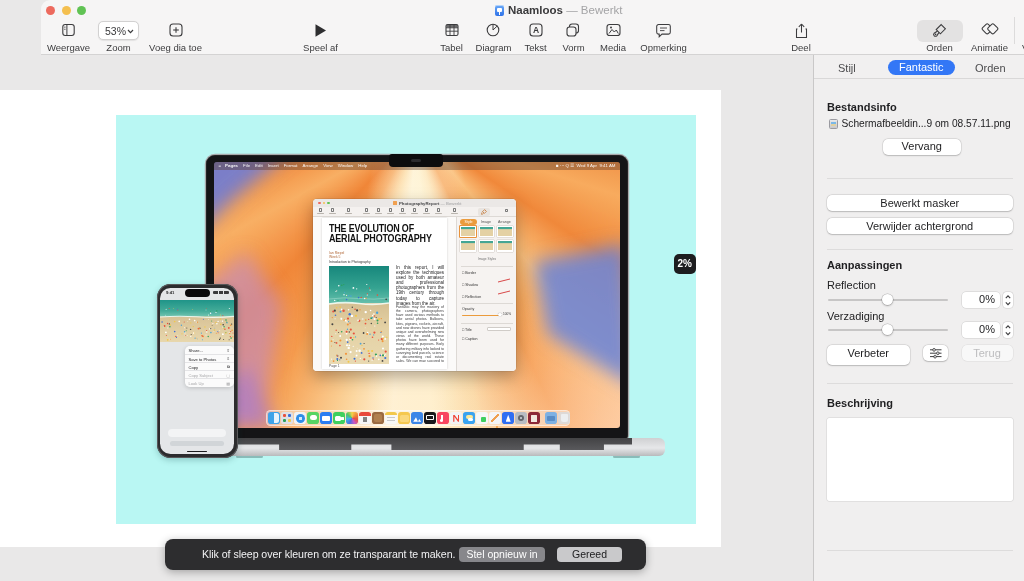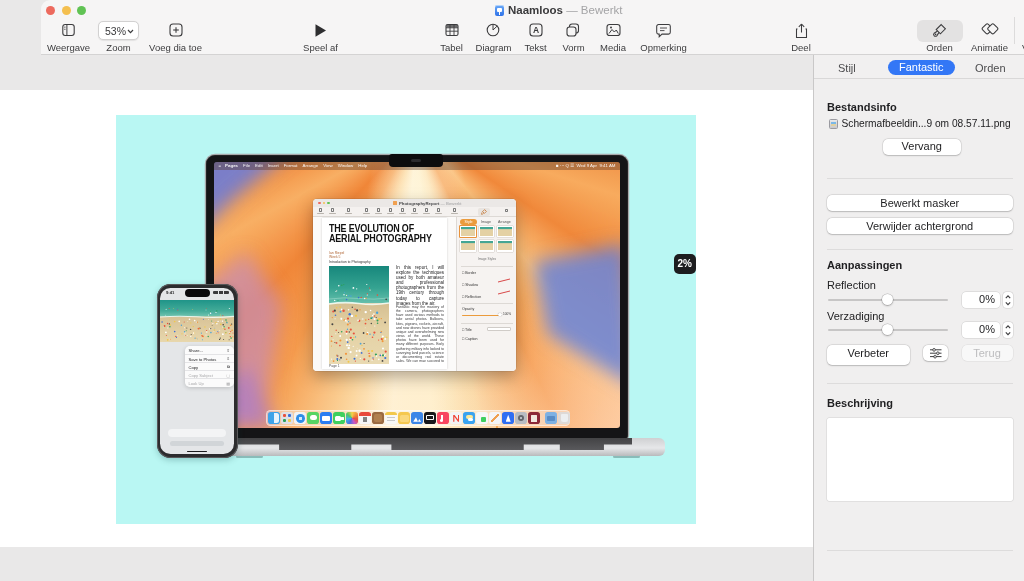--- a/index.html
+++ b/index.html
@@ -14,21 +14,21 @@
 #sidebar { position:absolute; left:813px; top:55px; width:211px; height:526px; background:#f0efef; border-left:1px solid #c9c8c8; z-index:25; }
 .sbold { position:absolute; font-size:11px; font-weight:bold; color:#1f1f21; }
 .stext { position:absolute; font-size:11px; color:#222224; }
 .sbtn { position:absolute; background:#fff; border-radius:5px; box-shadow:0 0 0 0.5px rgba(0,0,0,0.12), 0 0.5px 1.5px rgba(0,0,0,0.18); font-size:11px; color:#1d1d1f; text-align:center; }
 .shr { position:absolute; left:13px; width:186px; height:1px; background:#dddcdc; }
 .strack { position:absolute; height:2px; background:#c7c6c6; border-radius:1px; }
 .sthumb { position:absolute; width:11px; height:11px; background:#fff; border-radius:50%; box-shadow:0 0 0 0.5px rgba(0,0,0,0.22), 0 1px 2px rgba(0,0,0,0.25); }
 .sfield { position:absolute; width:38.5px; height:15.5px; background:#fff; border-radius:4px; box-shadow:0 0 0 0.5px rgba(0,0,0,0.15); font-size:11px; color:#1d1d1f; text-align:right; padding-right:5px; line-height:15.5px; }
 .sstep { position:absolute; width:10px; height:16.5px; background:#fff; border-radius:3.5px; box-shadow:0 0 0 0.5px rgba(0,0,0,0.15); }
 
-#canvas { position:absolute; left:0; top:55px; width:813px; height:526px; background:#e9e8e8; overflow:hidden; }
+#canvas { position:absolute; left:0; top:55px; width:721px; height:526px; background:#e9e8e8; overflow:hidden; }
 #slide { position:absolute; left:0; top:34.5px; width:813px; height:457px; background:#fff; }
 #cyan { position:absolute; left:116px; top:59.5px; width:579.5px; height:409px; background:#b9f7f3; }
 
 #lap-bezel { position:absolute; left:89.5px; top:40px; width:422px; height:284px; background:#141416; border-radius:9px 9px 4px 4px; box-shadow:0 0 0 1.2px #a9a9ab, inset 0 0 0 0.5px #333; }
 #lap-screen { position:absolute; left:97.5px; top:47.5px; width:406px; height:266px; border-radius:3px; overflow:hidden; }
 #wall { position:absolute; left:0; top:0; width:406px; height:266px; filter:saturate(1.13);
   background:
   radial-gradient(ellipse 28% 18% at 30% 112%, rgba(240,166,188,0.5) 0%, rgba(240,166,188,0) 85%),
   radial-gradient(circle at 108% 116%, rgba(252,216,190,0.95) 0%, rgba(252,216,190,0) 40%),
   radial-gradient(ellipse 17% 55% at 50% 22%, rgba(254,247,224,0.95) 0%, rgba(254,247,224,0) 75%),
@@ -782,13 +782,18 @@
         <div style="position:absolute;left:8px;top:141px;width:58px;height:8px;background:rgba(255,255,255,0.55);border-radius:4px"></div>
         <div style="position:absolute;left:10px;top:153px;width:54px;height:5px;background:rgba(190,196,200,0.5);border-radius:2.5px"></div>
         <div style="position:absolute;left:27px;top:163px;width:20px;height:1.8px;background:#1c1c1e;border-radius:1px"></div>
       </div>
     </div>
 
   </div>
 
   <div class="abs" style="left:674px;top:199px;width:21.5px;height:19.5px;background:#1d1d1f;border-radius:5px;color:#fff;font-size:10px;font-weight:bold;text-align:center;line-height:19.5px;z-index:20">2%</div>
 
+  <div id="toast">
+    <div style="position:absolute;left:37px;top:9px;font-size:10.6px;letter-spacing:-0.05px;color:#f2f2f4;white-space:nowrap">Klik of sleep over kleuren om ze transparant te maken.</div>
+    <div style="position:absolute;left:294px;top:8px;width:86px;height:15.5px;background:#87878b;border-radius:4px;color:#fff;font-size:10.5px;text-align:center;line-height:15.5px">Stel opnieuw in</div>
+    <div style="position:absolute;left:392px;top:8px;width:65px;height:15.5px;background:#c9c9cb;border-radius:4px;color:#1b1b1d;font-size:10.5px;text-align:center;line-height:15.5px">Gereed</div>
+  </div>
 </div>
 
 </body></html>

